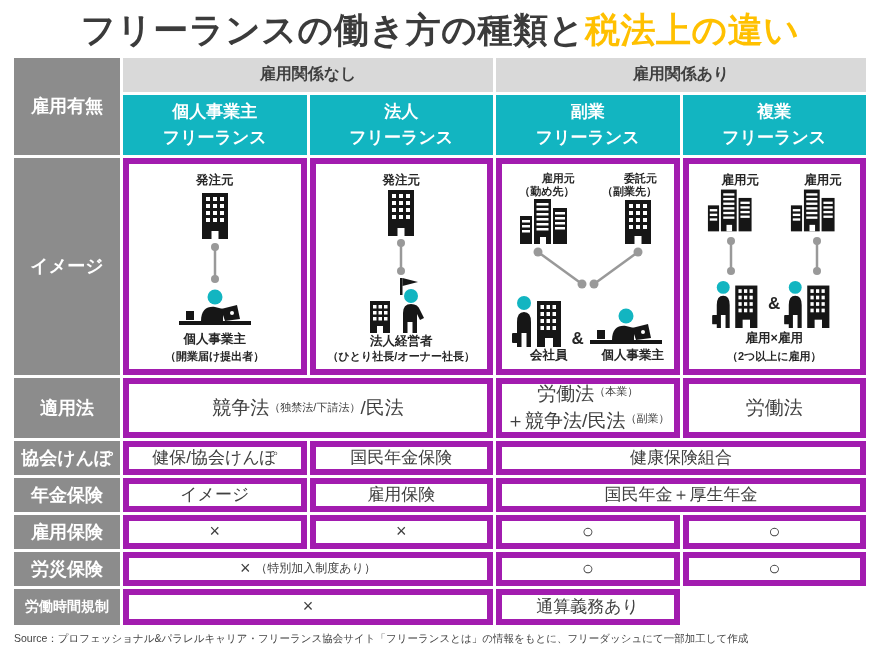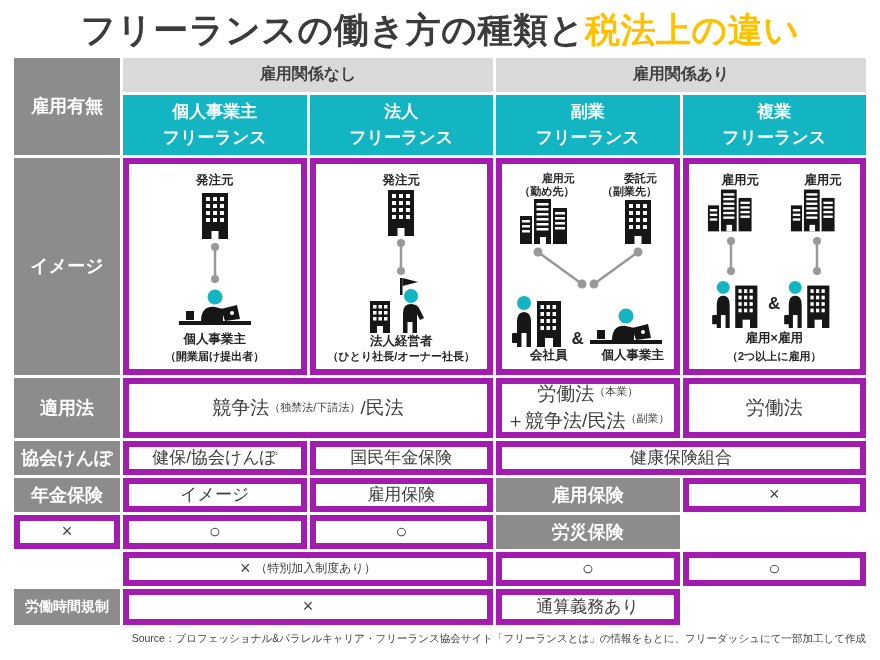--- a/index.html
+++ b/index.html
@@ -36,21 +36,21 @@
   .maru{font-size:20px;}
   .cross{font-size:18px;}
   .imgcell{flex-direction:column;justify-content:space-between;padding:8px 3px 6px;}
   .icol{display:flex;flex-direction:column;align-items:flex-end;}
   .ilab{font-size:12.5px;font-weight:bold;color:#262626;line-height:1.3;white-space:nowrap;}
   .isub{font-size:11px;font-weight:bold;color:#262626;line-height:1.2;white-space:nowrap;}
   .pair{display:flex;justify-content:space-around;align-items:flex-end;width:100%;}
   .pairb{display:flex;justify-content:center;align-items:flex-end;gap:3px;width:100%;}
   .amp{font-weight:bold;font-size:17px;color:#262626;padding:0 1px 14px;}
   .vrow{display:flex;justify-content:center;gap:74px;}
-  .footer{display:flex;justify-content:flex-end;align-items:flex-end;margin:7px 14px 0;}
+  .footer{display:flex;justify-content:space-between;align-items:flex-end;margin:7px 14px 0;}
   .source{font-size:10.5px;color:#444444;}
   .logo{font-size:25px;font-weight:bold;color:#9c9c9c;letter-spacing:-1px;line-height:1;}
   svg{display:block;}
 </style>
 </head>
 <body>
 
 <h1 class="title"><span>フリーランスの働き方の種類と</span><span class="hl">税法上の違い</span></h1>
 
 <div class="grid">
@@ -420,20 +420,21 @@
   <div class="cell white law">労働法</div>
 
   <div class="cell lab">協会けんぽ</div>
   <div class="cell white">健保/協会けんぽ</div>
   <div class="cell white">国民年金保険</div>
   <div class="cell white span34">健康保険組合</div>
 
   <div class="cell lab">年金保険</div>
   <div class="cell white">イメージ</div>
   <div class="cell white">雇用保険</div>
+  <div class="cell white span34">国民年金＋厚生年金</div>
 
   <div class="cell lab">雇用保険</div>
   <div class="cell white cross">×</div>
   <div class="cell white cross">×</div>
   <div class="cell white maru">○</div>
   <div class="cell white maru">○</div>
 
   <div class="cell lab">労災保険</div>
   <div class="cell white span2">
     <span class="cross">×</span>&nbsp;<span class="subtxt">（特別加入制度あり）</span>

